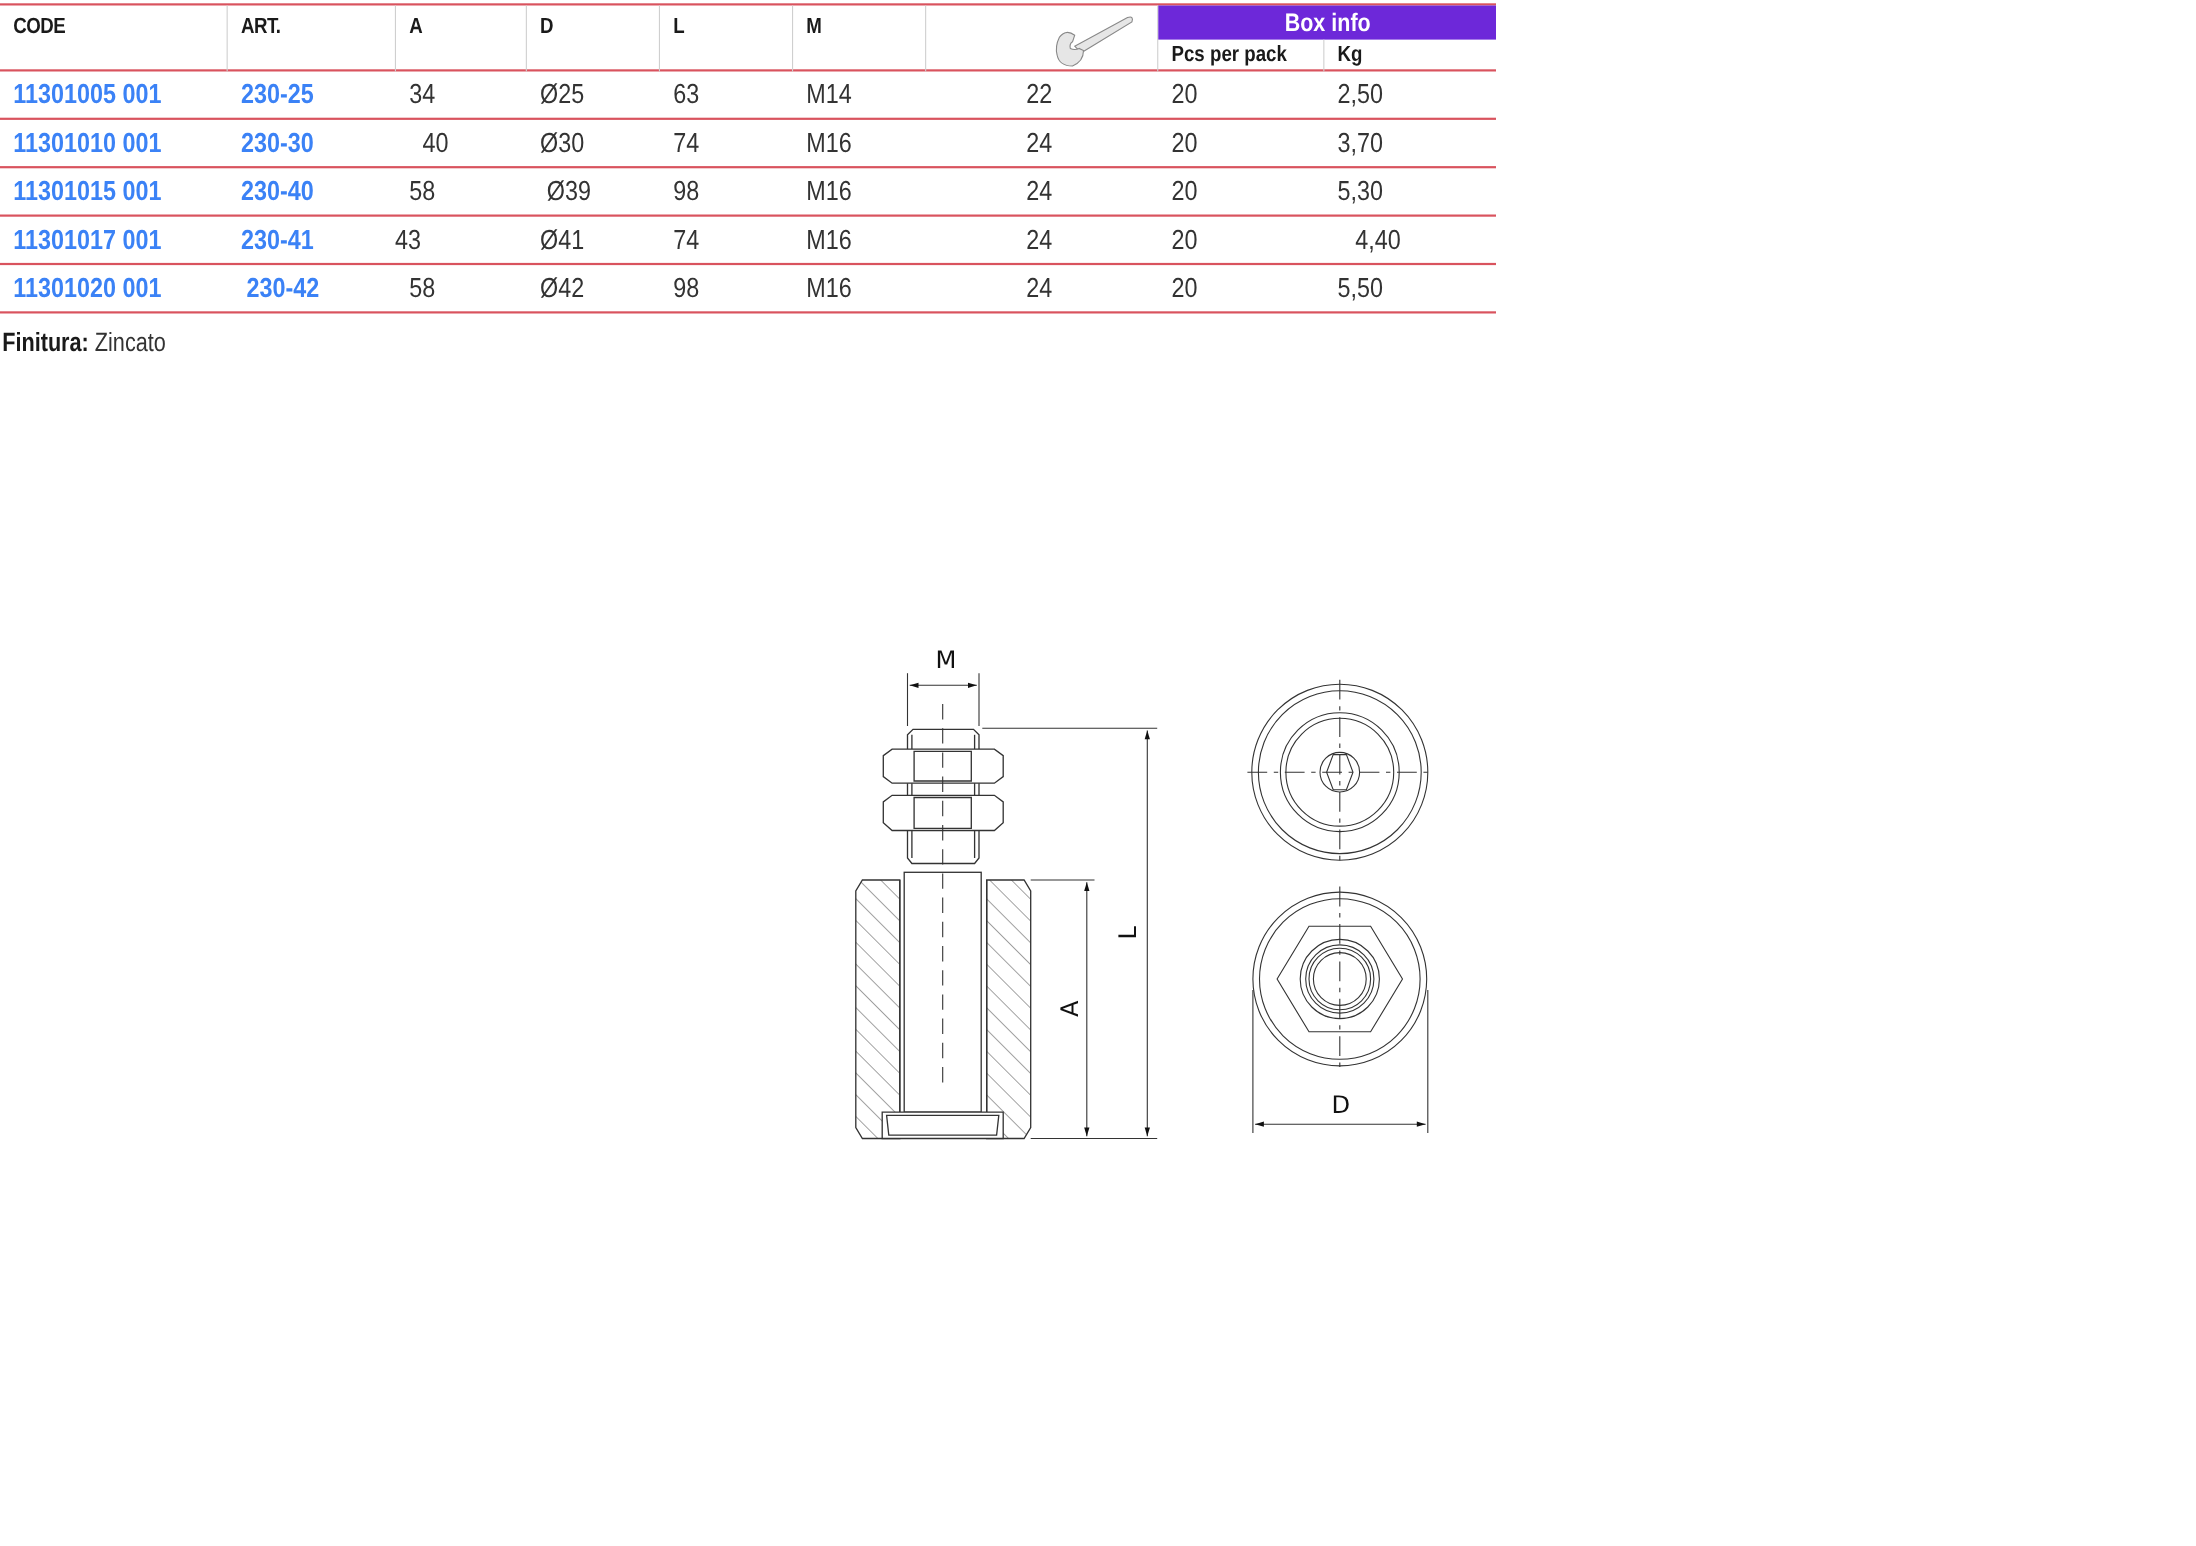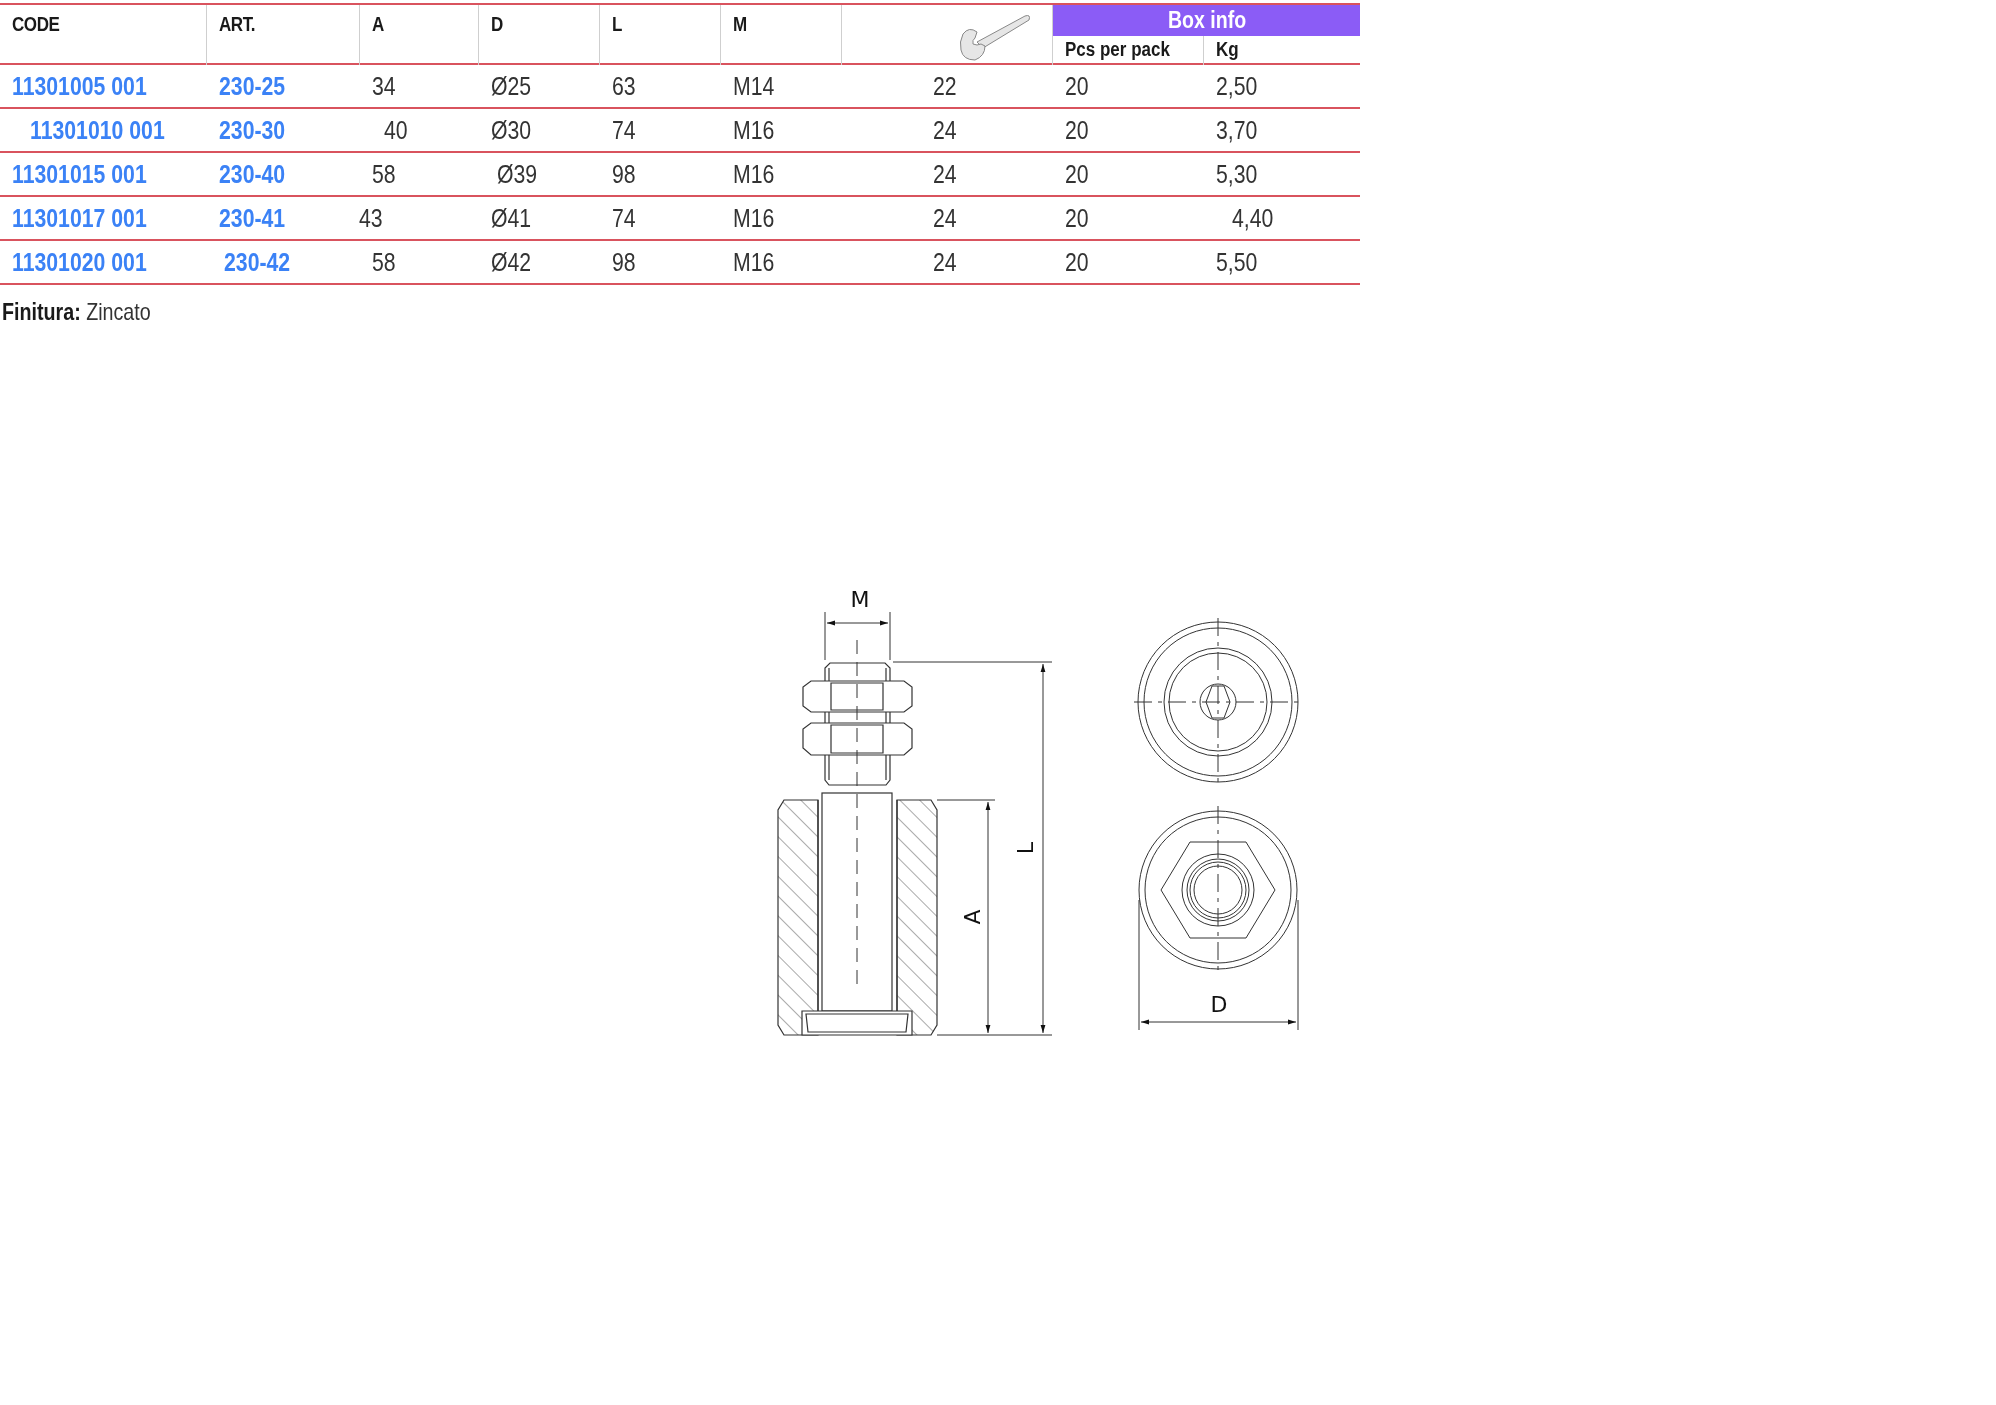--- a/index.html
+++ b/index.html
@@ -4,21 +4,21 @@
 <style>
   html, body { margin:0; padding:0; background:#ffffff; }
   body { width:1996px; height:1405px; position:relative; overflow:hidden;
          font-family:"Liberation Sans", sans-serif; color:#1a1a1a; }
   .tbl { position:absolute; left:0; top:3px; width:1360px; }
   .hdr { position:relative; height:62px; border-top:2px solid #d9535e; border-bottom:2px solid #d9535e; box-sizing:border-box; }
   .hcell { position:absolute; top:0; height:60px; box-sizing:border-box; border-right:1px solid #cfcfcf;
            font-weight:bold; font-size:20px; padding:8px 0 0 12px; transform-origin:left; letter-spacing:-0.5px; }
   .hcell .t { display:inline-block; transform:scaleX(0.85); transform-origin:left; }
   .box { position:absolute; left:1053px; top:0; width:307px; height:60px; }
-  .box-title { height:31px; background:#8b5cf6; color:#fff; font-size:23px; font-weight:bold; text-align:center; line-height:31px; }
+  .box-title { height:31px; background:#6d28d9; color:#fff; font-size:23px; font-weight:bold; text-align:center; line-height:31px; }
   .box-title span { display:inline-block; transform:scaleX(0.85); }
   .sub { position:absolute; top:31px; height:29px; font-weight:bold; font-size:20px; padding:2px 0 0 12px; box-sizing:border-box; }
   .sub span { display:inline-block; transform:scaleX(0.85); transform-origin:left; }
   .sub.pcs { left:0; width:151px; border-right:1px solid #cfcfcf; }
   .sub.kg { left:151px; width:156px; }
   .row { position:relative; height:44px; border-bottom:2px solid #d9535e; box-sizing:border-box; }
   .cell { position:absolute; top:0; height:42px; line-height:42px; font-size:25px; padding-left:12px; box-sizing:border-box; }
   .cell span { display:inline-block; transform:scaleX(0.85); transform-origin:left; }
   .cell.b { font-weight:bold; color:#3b82f6; }
   .cell.l { font-weight:normal; color:#333; }
@@ -53,21 +53,21 @@
     <div class="cell b" style="left:207px"><span>230-25</span></div>
     <div class="cell l" style="left:360px"><span>34</span></div>
     <div class="cell l" style="left:479px"><span>Ø25</span></div>
     <div class="cell l" style="left:600px"><span>63</span></div>
     <div class="cell l" style="left:721px"><span>M14</span></div>
     <div class="cell l" style="left:921px"><span>22</span></div>
     <div class="cell l" style="left:1053px"><span>20</span></div>
     <div class="cell l" style="left:1204px"><span>2,50</span></div>
   </div>
   <div class="row">
-    <div class="cell b" style="left:18px"><span>11301010 001</span></div>
+    <div class="cell b" style="left:0"><span>11301010 001</span></div>
     <div class="cell b" style="left:207px"><span>230-30</span></div>
     <div class="cell l" style="left:372px"><span>40</span></div>
     <div class="cell l" style="left:479px"><span>Ø30</span></div>
     <div class="cell l" style="left:600px"><span>74</span></div>
     <div class="cell l" style="left:721px"><span>M16</span></div>
     <div class="cell l" style="left:921px"><span>24</span></div>
     <div class="cell l" style="left:1053px"><span>20</span></div>
     <div class="cell l" style="left:1204px"><span>3,70</span></div>
   </div>
   <div class="row">

